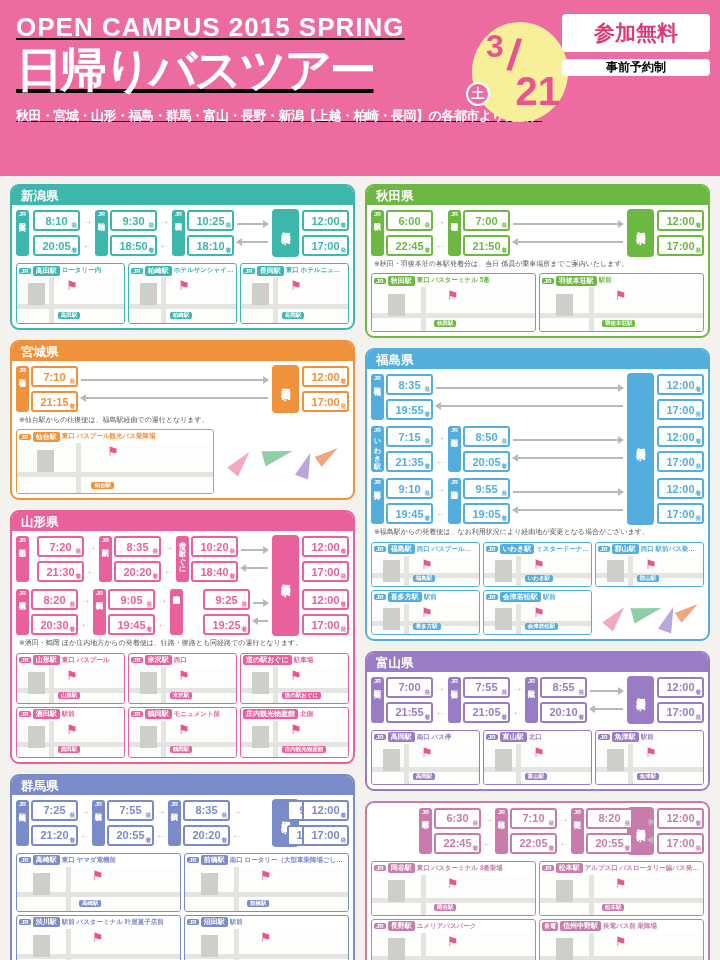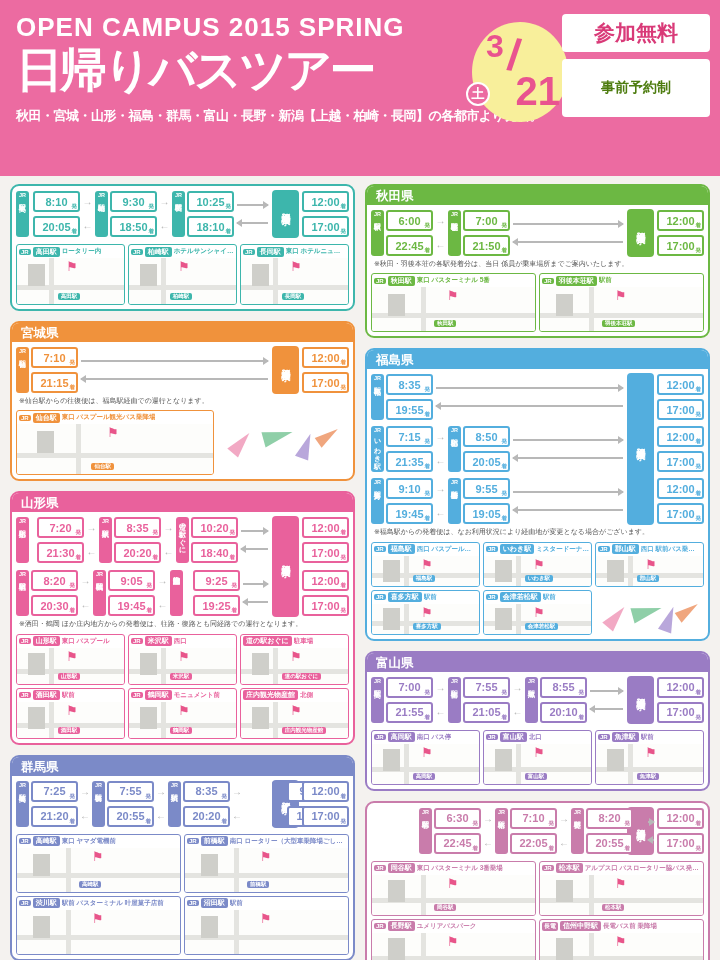--- a/index.html
+++ b/index.html
@@ -1,35 +1,35 @@
 <!DOCTYPE html>
 <html><head>
 <meta charset="utf-8">
 <style>
   * { margin:0; padding:0; box-sizing:border-box; }
   html,body { width:720px; height:960px; overflow:hidden; background:#f4f2ef;
     font-family:"Liberation Sans","DejaVu Sans",sans-serif; }
 
   
-  .hdr { background:#ec6ba1; padding:12px 14px 9px 16px; position:relative; height:176px; }
+  .hdr { background:#ec6ba1; padding:12px 14px 9px 16px; position:relative; height:176px;text-decoration:underline; }
   .hdr-en { color:#fff; font-weight:900; font-size:26px; letter-spacing:1px; }
   .hdr-jp { color:#fff; font-weight:900; font-size:47px; letter-spacing:-3px; line-height:1.15; }
   .date-wrap { position:absolute; left:472px; top:22px; width:96px; height:100px;
     background:#f8ef9b; border-radius:50%; }
   .date-m { position:absolute; left:14px; top:6px; color:#e9538f; font-size:32px; font-weight:900; }
   .date-slash { position:absolute; left:36px; top:8px; color:#e9538f; font-size:44px; font-weight:900;
     transform:rotate(8deg); }
   .date-d { position:absolute; right:8px; bottom:8px; color:#e9538f; font-size:40px; font-weight:900; }
   .date-dow { position:absolute; left:-6px; bottom:16px; width:24px; height:24px; border-radius:50%;
     background:#ec6ba1; border:2px solid #fff; color:#fff; font-size:13px; font-weight:900;
     display:flex; align-items:center; justify-content:center; }
   .badges { position:absolute; right:10px; top:14px; width:148px; display:flex;
     flex-direction:column; gap:7px; }
-  .badge { background:#fff; border-radius:4px; text-align:center; padding:20px 2px;
-    font-weight:900; font-size:14px; color:#4d7c0f; }
+  .badge { background:#fff; border-radius:4px; text-align:center; padding:0 2px;
+    font-weight:900; font-size:12px; color:#000000; }
   .badge.first { font-size:21px; color:#d93a78; padding:5px 2px; }
   .hdr-sub { color:#fff; font-weight:900; font-size:13px; margin-top:10px; letter-spacing:-0.5px; }
 
   
   .cols { display:flex; gap:10px; padding:8px 10px; }
   .col { flex:1; display:flex; flex-direction:column; gap:10px; min-width:0; }
 
   
   .card { border:2px solid var(--c); border-radius:9px; background:#fff; overflow:hidden; }
   .card-title { background:var(--c); color:#fff; font-weight:900; font-size:12.5px;
@@ -115,20 +115,21 @@
     <div class="badges">
       <div class="badge first">参加無料</div>
       <div class="badge">事前予約制</div>
     </div>
     <div class="hdr-sub">秋田・宮城・山形・福島・群馬・富山・長野・新潟【上越・柏崎・長岡】の各都市より発着。</div>
   </header>
 
   <div class="cols">
     <div class="col" id="col-left">
         <section class="card c0" style="--c: #3db6ac; --cl: #dff2f0;">
+    <div class="card-title">新潟県</div>
     <div class="timeline">
       <div class="routes-col">
               <div class="route-row">
                 <div class="stop" style="display: flex; gap: 4px; align-items: stretch;">
                   <div class="tab">
                     <span class="jr">JR</span>
                     <span class="st">高田駅</span>
                   </div>
                   <div class="times">
                     <div class="tbox">8:10<span class="sfx">発</span></div>
@@ -343,21 +344,21 @@
                   </div>
                   <div class="times">
                     <div class="tbox">9:05<span class="sfx">発</span></div>
                     <div class="tbox">19:45<span class="sfx">着</span></div>
                   </div>
                 </div>
                 <div class="gap-arrows">
                   <span>→</span>
                   <span>←</span>
                 </div>
-                <div class="stop" style="display: flex; gap: 10px; align-items: center;">
+                <div class="stop" style="display: flex; gap: 20px; align-items: center;">
                   <div class="tab">
                     <span class="st">庄内観光物産館</span>
                   </div>
                   <div class="times">
                     <div class="tbox">9:25<span class="sfx">発</span></div>
                     <div class="tbox">19:25<span class="sfx">着</span></div>
                   </div>
                 </div>
                 <div class="conn">
                   <div class="line r"></div>

